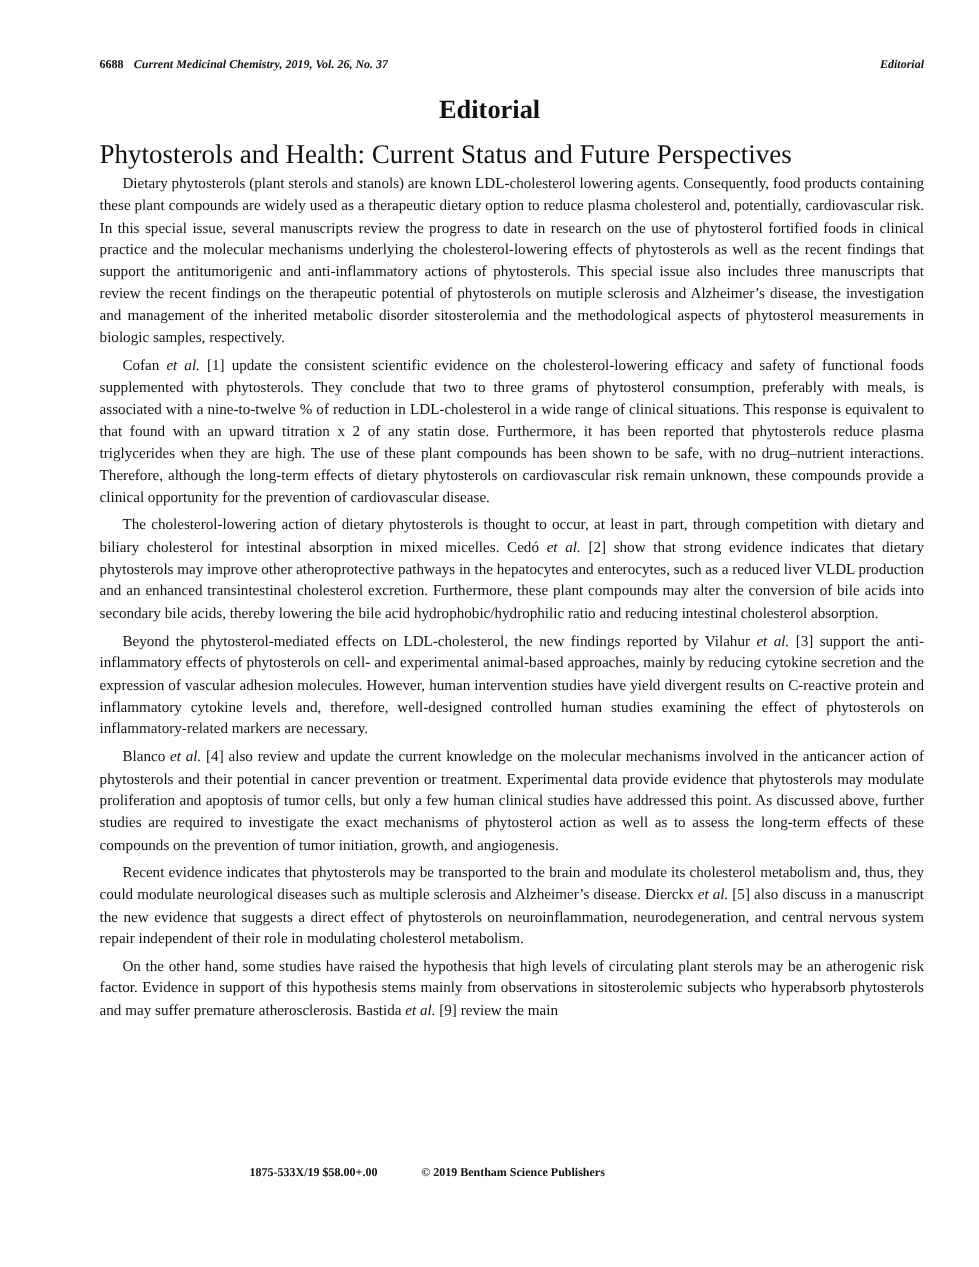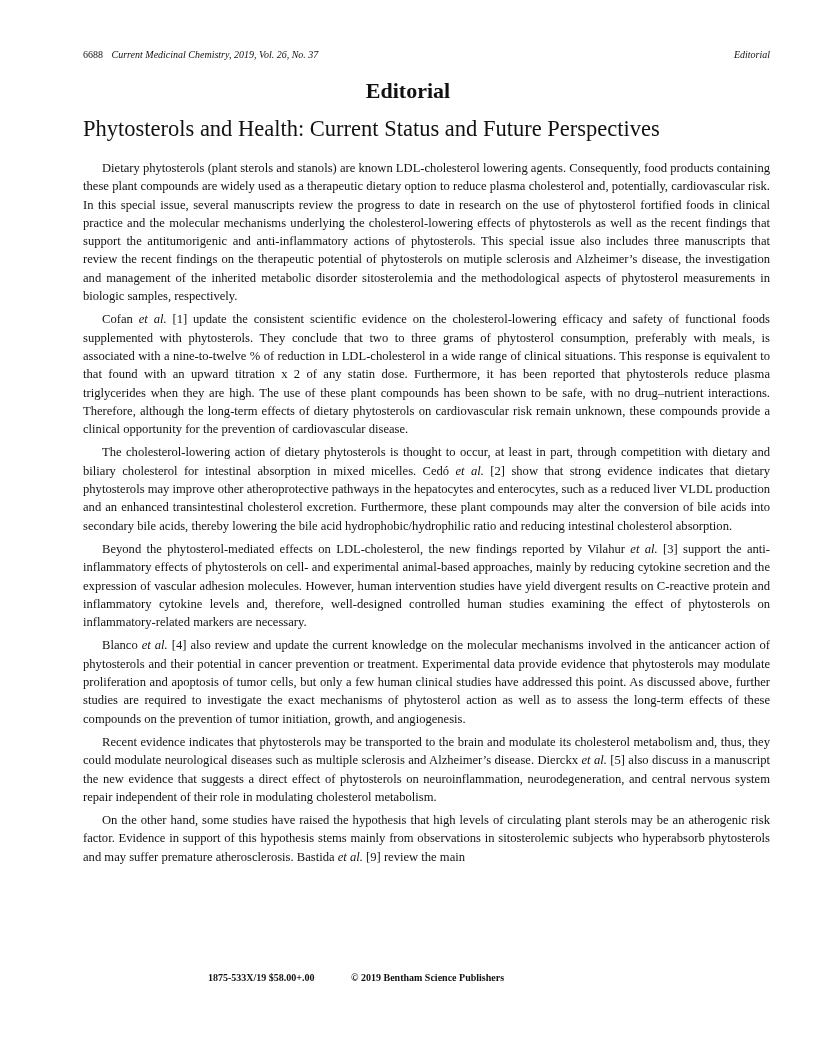--- a/index.html
+++ b/index.html
@@ -1,28 +1,28 @@
 <!DOCTYPE html>
 <html><head>
 <meta charset="utf-8">
 <style>
   html, body { margin: 0; padding: 0; background: #ffffff; }
   body { width: 816px; height: 1056px; position: relative; overflow: hidden;
          font-family: "Liberation Serif", "DejaVu Serif", serif; color: #111; }
   .running-head { position: absolute; top: 49px; left: 83px; right: 46px;
-         font-size: 10px; font-weight: normal; display: flex; justify-content: space-between; }
+         font-size: 10px; font-weight: bold; display: flex; justify-content: space-between; }
   .running-head .left .pg { font-style: normal; margin-right: 6px; }
   .running-head .left .journal { font-style: italic; }
   .running-head .left .vol { font-style: italic; }
   .running-head .right { font-style: italic; }
   .section-label { position: absolute; top: 78px; left: 0; width: 816px; text-align: center;
          font-size: 22px; font-weight: bold; }
   .title { position: absolute; top: 116px; left: 83px; width: 700px;
          font-size: 22.5px; font-weight: normal; white-space: nowrap; }
-  .body { position: absolute; top: 159px; left: 83px; width: 687px;
+  .body { position: absolute; top: 144px; left: 83px; width: 687px;
          font-size: 12.6px; line-height: 18.3px; text-align: justify; hyphens: manual; }
   .body p { margin: 0 0 5px 0; text-indent: 19px; }
   .body em { font-style: italic; }
   .footer { position: absolute; top: 972px; left: 0; width: 712px; text-align: center;
          font-size: 10px; font-weight: bold; }
   .footer span + span { margin-left: 34px; }
 </style>
 </head>
 <body>
 

